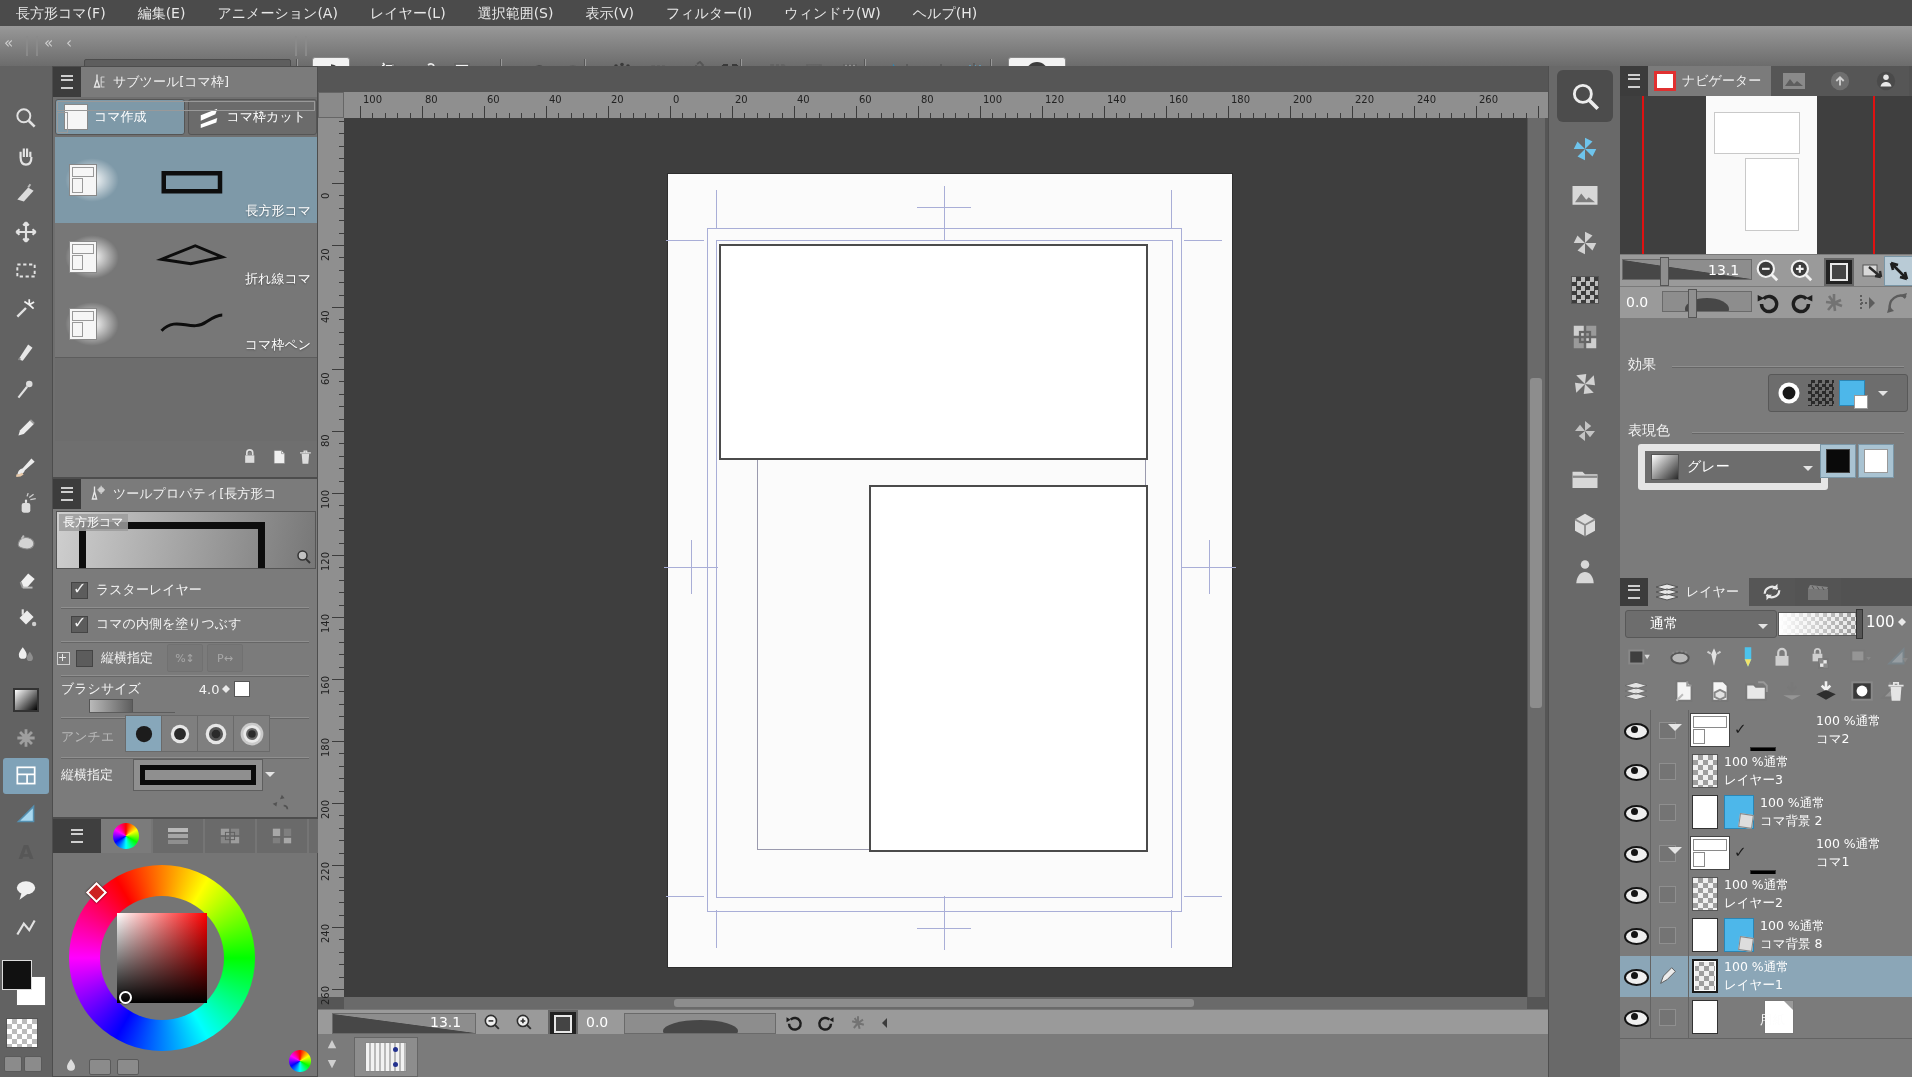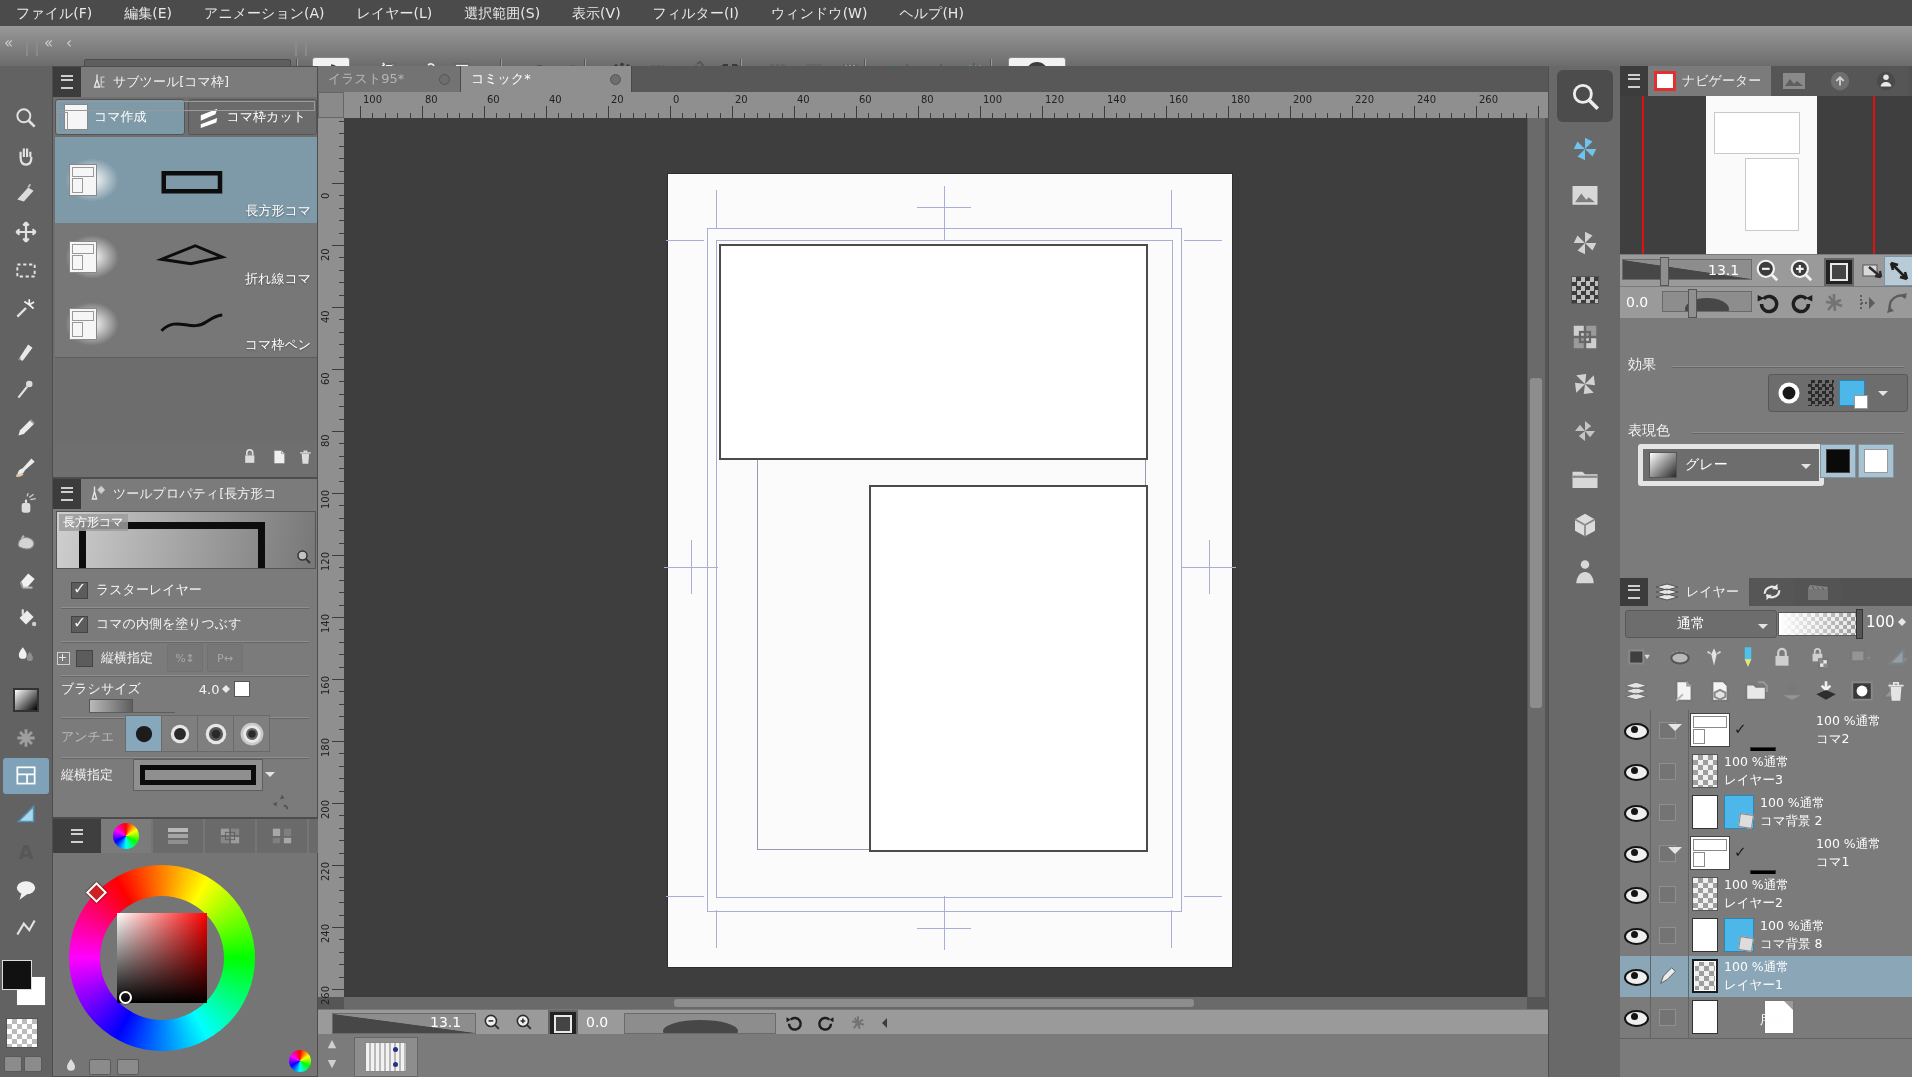--- a/index.html
+++ b/index.html
@@ -131,21 +131,21 @@
   .redline{position:absolute;top:0;width:2px;height:158px;background:#e01111;}
   .nav-row{position:absolute;left:0;width:292px;height:32px;background:#9a9a9a;border-top:1px solid #7a7a7a;}
   .circ-btn{position:absolute;top:1px;width:32px;height:30px;display:flex;align-items:center;justify-content:center;}
   .fit-btn{position:absolute;width:26px;height:24px;background:#222;border:2px solid #666;}
   .fit-btn:before{content:"";position:absolute;left:4px;top:3px;right:4px;bottom:3px;border:2px solid #e8e8e8;background:#444;}
   
   .layerprop{left:1620px;top:318px;width:292px;height:260px;background:#7b7b7b;}
   .lp-label{position:absolute;left:8px;font-size:14px;color:#f2f2f2;}
   .lp-rule{position:absolute;height:1px;background:#8f8f8f;box-shadow:0 1px 0 #666;}
   .fx-group{position:absolute;left:148px;top:56px;width:140px;height:38px;background:#6d6d6d;border:1px solid #585858;border-radius:3px;display:flex;align-items:center;gap:5px;padding-left:6px;box-sizing:border-box;}
-  .expr-dd{position:absolute;left:18px;top:126px;width:176px;height:32px;background:#6d6d6d;border:5px solid #e5e5e5;border-radius:3px;display:flex;align-items:center;gap:8px;font-size:14px;color:#fff;}
+  .expr-dd{position:absolute;left:18px;top:126px;width:176px;height:32px;background:#6d6d6d;border:7px solid #e5e5e5;border-radius:3px;display:flex;align-items:center;gap:8px;font-size:14px;color:#fff;}
   .sw-btn{position:absolute;top:126px;width:34px;height:32px;background:#a9c3d2;border:1px solid #7a96a6;display:flex;align-items:center;justify-content:center;}
   
   .layerpanel{left:1620px;top:578px;width:292px;height:499px;background:#7b7b7b;}
   .blend-dd{position:absolute;left:5px;top:32px;width:150px;height:26px;background:#6d6d6d;border:1px solid #585858;border-radius:3px;display:flex;align-items:center;font-size:14px;color:#fff;}
   .opa-slider{position:absolute;left:158px;top:34px;width:78px;height:22px;border:1px solid #585858;
       background:linear-gradient(to right,#ffffff,#ffffff00),repeating-conic-gradient(#9a9a9a 0 25%,#e8e8e8 0 50%) 0 0/8px 8px;}
   .opa-thumb{position:absolute;left:236px;top:31px;width:5px;height:28px;background:#555;border:1px solid #333;}
   .lyr-btn{position:absolute;top:64px;width:32px;height:30px;display:flex;align-items:center;justify-content:center;}
   .lyr-btn2{position:absolute;top:98px;width:32px;height:30px;display:flex;align-items:center;justify-content:center;}
   .lrow{position:absolute;left:0;width:292px;height:41px;border-bottom:1px solid #636363;background:#7b7b7b;}
@@ -174,21 +174,21 @@
   .paperthumb:before{content:"";position:absolute;right:0;top:0;border-top:9px solid #9a9a9a;border-left:9px solid transparent;}
   .check14{color:#1c1c1c;font-size:15px;font-weight:bold;}
   svg{display:block;}
 </style>
 </head>
 <body>
 
 <div id="app">
 
   <div class="abs menubar" id="menubar">
-      <span class="menu-item">ファイル(F)</span>
+      <span class="menu-item">長方形コマ(F)</span>
       <span class="menu-item">編集(E)</span>
       <span class="menu-item">アニメーション(A)</span>
       <span class="menu-item">レイヤー(L)</span>
       <span class="menu-item">選択範囲(S)</span>
       <span class="menu-item">表示(V)</span>
       <span class="menu-item">フィルター(I)</span>
       <span class="menu-item">ウィンドウ(W)</span>
       <span class="menu-item">ヘルプ(H)</span>
     </div>
 
@@ -654,30 +654,20 @@
     <div class="cw-mark-dot"></div>
     <svg width="16" height="16" viewBox="0 0 24 24" style="position:absolute;left:10px;top:238px">
         <path d="M12 3c-4 6-6 8.5-6 11.5a6 6 0 0 0 12 0C18 11.5 16 9 12 3z" fill="#dcdcdc"></path>
       </svg>
     <div class="mini-ico" style="left:36px;top:240px;width:20px"></div>
     <div class="mini-ico" style="left:64px;top:240px;width:20px"></div>
     <div style="position:absolute;right:6px;bottom:4px;width:22px;height:22px;border-radius:50%;background:conic-gradient(#f00,#ff0,#0f0,#0ff,#00f,#f0f,#f00)"></div>
   </div>
 
   <div class="abs canvas-wrap">
-    <div class="doc-tabs" id="doctabs">
-        <div class="doc-tab off" style="width: 122px;">
-          <span>イラスト95*</span>
-          <span class="dot" style="margin-left:auto"></span>
-        </div>
-        <div class="doc-tab on" style="width: 150px;">
-          <span>コミック*</span>
-          <span class="dot" style="margin-left:auto"></span>
-        </div>
-      </div>
     <div class="ruler-corner"></div>
     <div class="ruler-h" id="rulerh">
         <div class="tickh" style="left: 16px; height: 12px;"></div>
         <div class="tickh" style="left: 28.4px; height: 5px;"></div>
         <div class="tickh" style="left: 40.8px; height: 5px;"></div>
         <div class="tickh" style="left: 53.2px; height: 5px;"></div>
         <div class="tickh" style="left: 65.6px; height: 5px;"></div>
         <div class="tickh" style="left: 78px; height: 12px;"></div>
         <div class="tickh" style="left: 90.4px; height: 5px;"></div>
         <div class="tickh" style="left: 102.8px; height: 5px;"></div>
@@ -1183,21 +1173,21 @@
       </div>
       <div class="ptab-ico" style="height:28px;opacity:.5">
         <svg width="24" height="20" viewBox="0 0 24 20">
             <rect x="2" y="7" width="20" height="11" fill="#9a9a9a"></rect>
             <path d="M2 7l2-4 18 2-1 2z" fill="#b9b9b9"></path>
             <path d="M6 4l2 3M11 4.5l2 3M16 5l2 3" stroke="#555"></path>
           </svg>
       </div>
     </div>
     <div class="blend-dd">
-      <span style="margin-left:51px">通常</span>
+      <span style="margin-left:24px">通常</span>
       <span class="drop-arrow" style="position:absolute;right:8px;top:8px"></span>
     </div>
     <div class="opa-slider"></div>
     <div class="opa-thumb"></div>
     <div style="position:absolute;left:246px;top:35px;font-size:15px;color:#fff">100</div>
     <span class="stepper" style="position:absolute;left:276px;top:35px"></span>
     <div id="lyrtools1">
         <div class="lyr-btn" style="left: 0px; width: 38px;">
           <svg width="26" height="26" viewBox="0 0 24 24" fill="none" stroke="#e2e2e2" stroke-width="1.8">
             <rect x="3" y="6" width="13" height="12" fill="#3f3f3f" stroke="#888"></rect>

